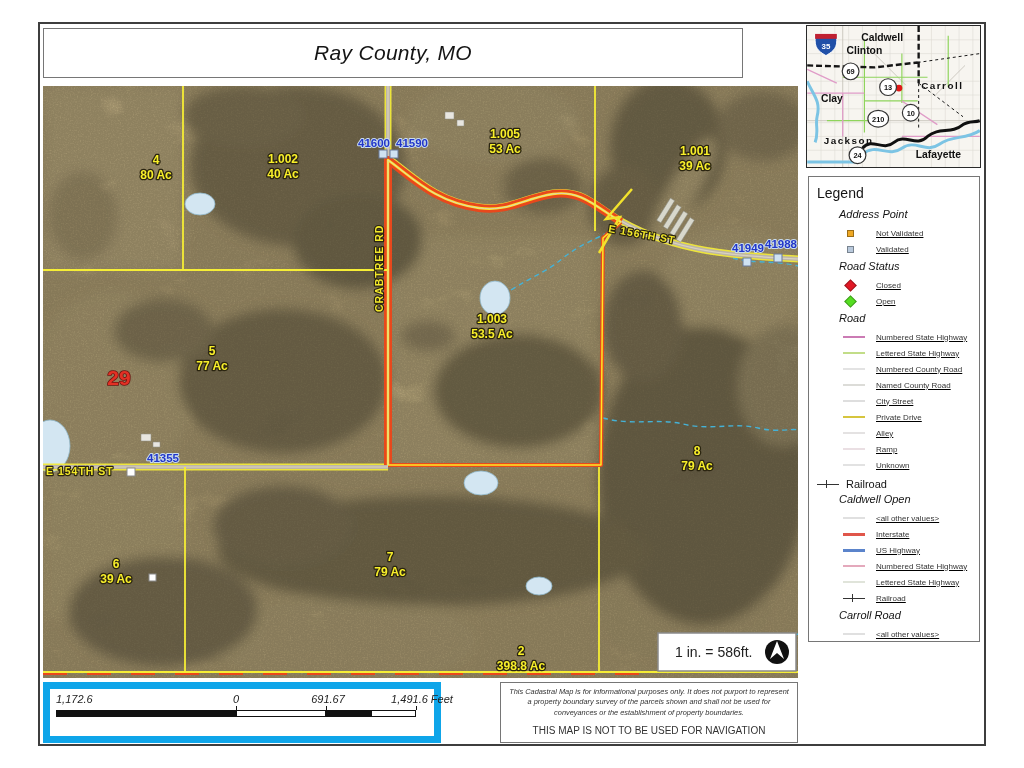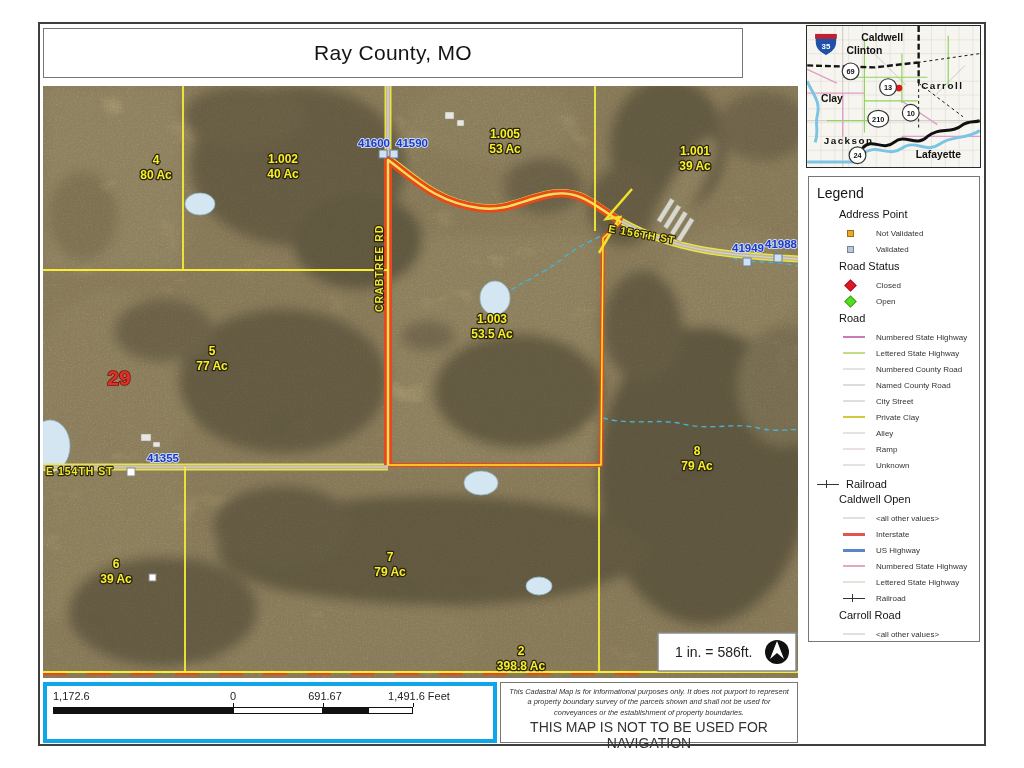--- a/index.html
+++ b/index.html
@@ -3,43 +3,43 @@
 <meta charset="utf-8">
 <style>
   * { box-sizing: border-box; margin: 0; padding: 0; }
   html,body { background:#fff; }
   .page { position:relative; width:1024px; height:768px; background:#ffffff;
           font-family:"Liberation Sans", sans-serif; overflow:hidden; }
   .frame { position:absolute; left:38px; top:22px; width:948px; height:724px;
            border:2px solid #3e3e3e; background:#fff; }
   .title-box { position:absolute; left:43px; top:28px; width:700px; height:50px;
            border:1px solid #767676; display:flex; align-items:center; justify-content:center;
-           font-size:21px; color:#141414; letter-spacing:.3px; }
+           font-size:21px; color:#141414; letter-spacing:.3px;font-style:italic; }
   .map-box { position:absolute; left:43px; top:86px; width:755px; height:592px; overflow:hidden; }
 
   
-  .scale-box { position:absolute; left:43px; top:682px; width:454px; height:61px;
-           border:4px solid #0ea5e9; }
+  .scale-box { position:absolute; left:43px; top:682px; width:398px; height:61px;
+           border:7px solid #0ea5e9;font-style:italic; }
   .sb-label { position:absolute; top:4px; font-size:11px; color:#222; white-space:nowrap; }
   .sb-l0 { left:6px; } .sb-c { transform:translateX(-50%); }
   .sb-seg { position:absolute; top:21px; height:7px; }
   .sb-tick { position:absolute; top:17px; width:1px; height:4px; background:#111; }
   .disc-box { position:absolute; left:500px; top:682px; width:298px; height:61px;
            border:1px solid #767676; padding:4px 6px 2px 6px; text-align:center; }
   .disc-body { font-size:7.4px; line-height:1.4; color:#333;font-style:italic; }
-  .disc-warning { font-size:14px; color:#333; margin-top:1px; }
+  .disc-warning { font-size:10px; color:#333; margin-top:7px; }
 
   
   .inset-box { position:absolute; left:806px; top:25px; width:175px; height:143px;
            border:1px solid #2a2a2a; background:#f7f5f0; }
   .legend-box { position:absolute; left:808px; top:176px; width:172px; height:466px;
            border:1px solid #767676; padding:6px 2px 0 6px; overflow:hidden; background:#fff; }
   .legend-title { font-size:14px; color:#141414; margin:2px 0 7px 2px; }
-  .lg-heading { font-size:11px; color:#141414; margin:3px 0 5px 24px; }
-  .lg-item { display:flex; align-items:center; height:16px; margin-left:28px; }
+  .lg-heading { font-size:11px; color:#141414; margin:3px 0 5px 24px;font-style:italic; }
+  .lg-item { display:flex; align-items:center; height:16px; margin-left:28px;text-decoration:underline; }
   .lg-label { font-size:8px; color:#333; white-space:nowrap; }
   .sw { width:26px; flex:0 0 26px; display:flex; justify-content:flex-start; align-items:center;
         margin-right:7px; position:relative; height:12px; }
   .sw-square { width:7px; height:7px; margin-left:4px; border:1px solid rgba(0,0,0,.35); }
   .sw-diamond { width:9px; height:9px; margin-left:3px; transform:rotate(45deg);
         border:1px solid rgba(0,0,0,.3); }
   .sw-line { width:22px; height:2px; }
   .sw-line.thick { height:3px; }
   .sw-rail { width:22px; height:10px; position:relative; }
   .sw-rail::before { content:""; position:absolute; left:0; right:0; top:4.5px;
@@ -374,21 +374,21 @@
         <div class="lg-item">
           <div class="sw">
             <div class="sw-line" style="background: rgb(222, 222, 222);"></div>
           </div>
           <div class="lg-label">City Street</div>
         </div>
         <div class="lg-item">
           <div class="sw">
             <div class="sw-line" style="background: rgb(214, 197, 62);"></div>
           </div>
-          <div class="lg-label">Private Clay</div>
+          <div class="lg-label">Private Drive</div>
         </div>
         <div class="lg-item">
           <div class="sw">
             <div class="sw-line" style="background: rgb(228, 226, 226);"></div>
           </div>
           <div class="lg-label">Alley</div>
         </div>
         <div class="lg-item">
           <div class="sw">
             <div class="sw-line" style="background: rgb(234, 223, 227);"></div>

